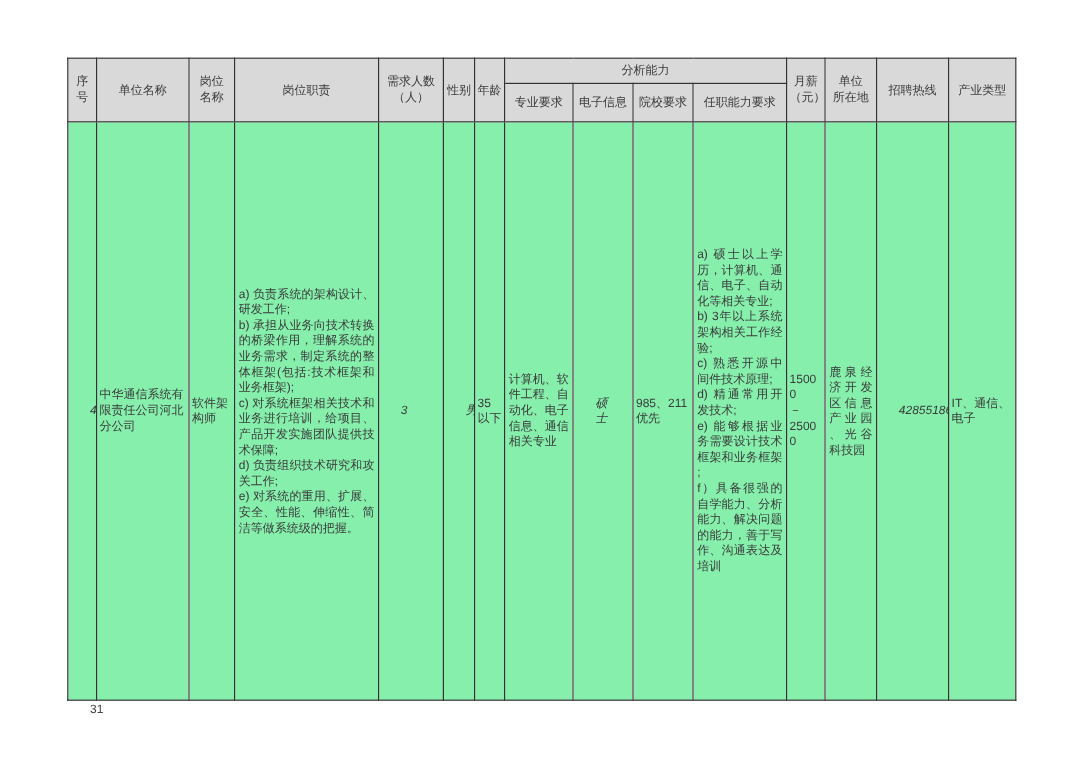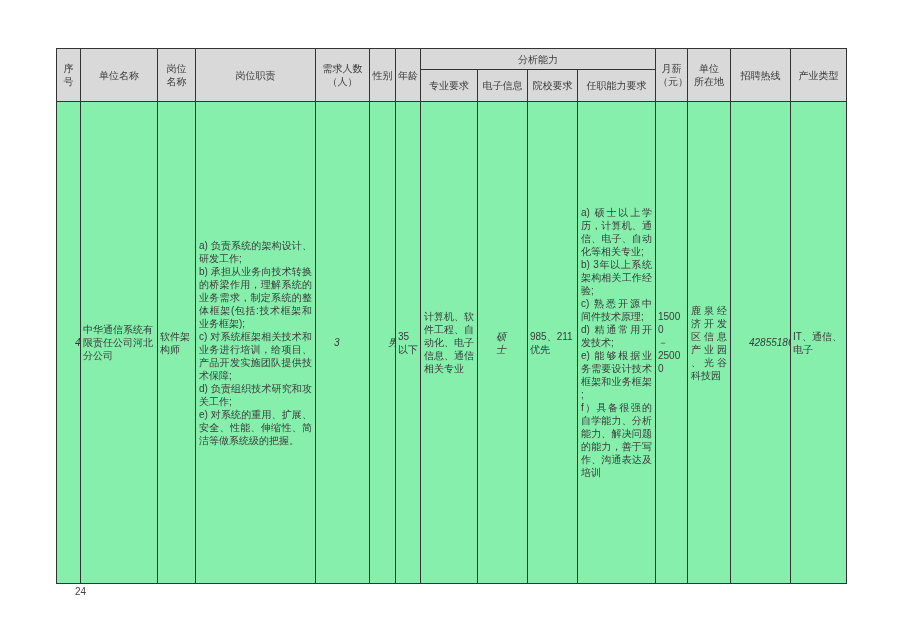--- a/index.html
+++ b/index.html
@@ -136,14 +136,14 @@
           <td class="wrapcenter">15000
 －
 25000</td>
           <td class="longtext">鹿泉经济开发区信息产业园、光谷科技园</td>
           <td class="center">42855186</td>
           <td class="wrapcenter">IT、通信、电子</td>
         </tr>
       </tbody>
     </table>
   </div>
-  <div class="page-number">24</div>
+  <div class="page-number">31</div>
 </div>
 
 </body></html>

